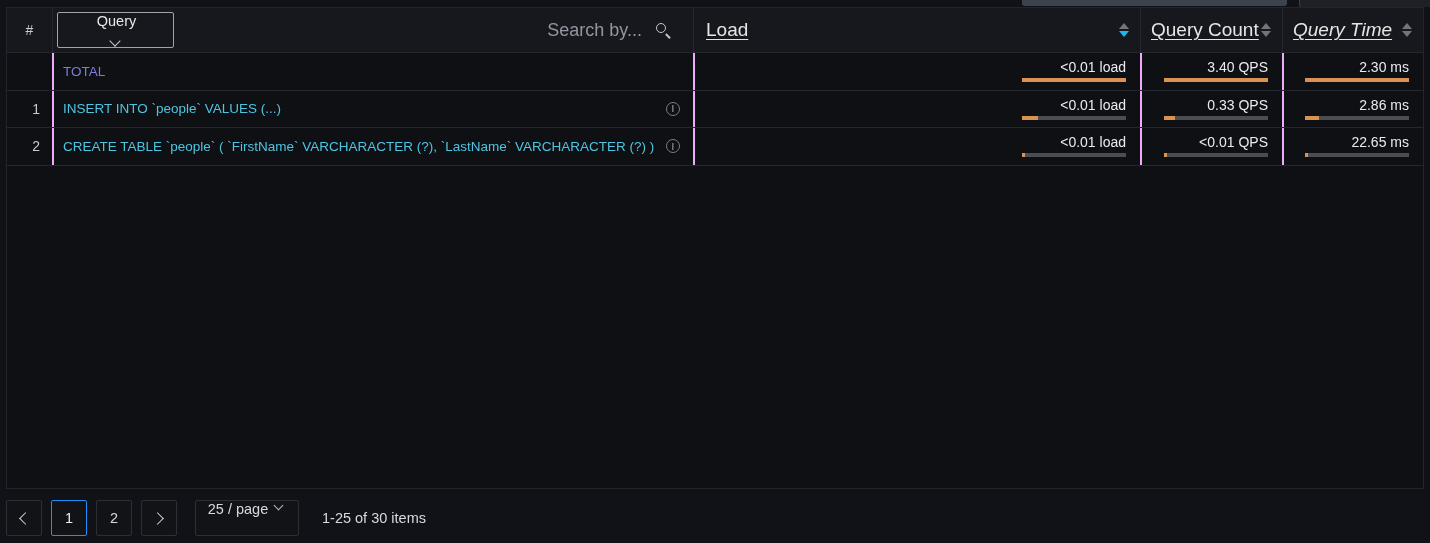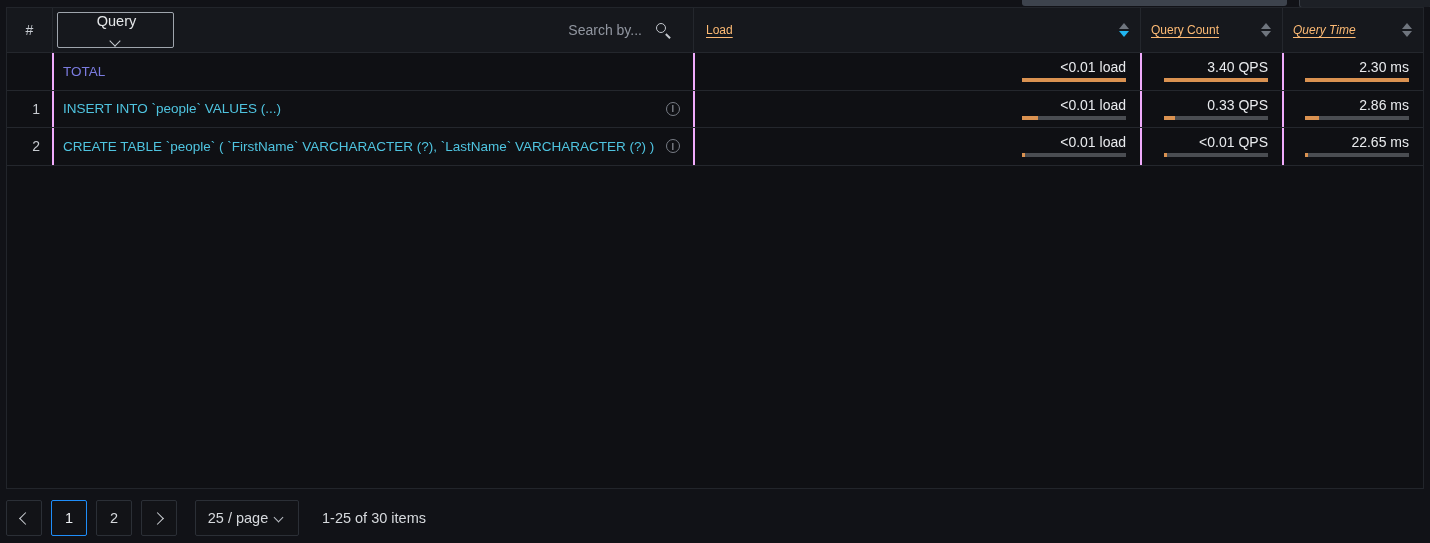--- a/index.html
+++ b/index.html
@@ -117,21 +117,21 @@
     align-items: center;
     gap: 12px;
     padding-right: 14px;
   }
   .search-input {
     background: transparent;
     border: none;
     outline: none;
     text-align: right;
     color: #cfd3d8;
-    font-size: 14px;
+    font-size: 18px;
     font-family: "Liberation Sans", sans-serif;
     width: 180px;
   }
   .search-input::placeholder { color: #9196a0; }
   .mag {
     width: 15px; height: 15px;
     position: relative;
     flex: 0 0 auto;
   }
   .mag::before {
@@ -147,22 +147,22 @@
     content: "";
     position: absolute;
     left: 9.5px; top: 10px;
     width: 5.5px; height: 1.5px;
     background: #c3c7cd;
     transform: rotate(45deg);
     transform-origin: left center;
   }
 
   .col-title {
-    color: #fdba74;
-    font-size: 12px;
+    color: #e5e5e5;
+    font-size: 19px;
     text-decoration: underline;
     text-underline-offset: 3px;
     cursor: pointer;
     white-space: nowrap;
   }
 
   .sorter {
     margin-left: auto;
     width: 12px;
     display: flex;
@@ -305,21 +305,21 @@
   .pg-size {
     margin-left: 9px;
     height: 36px;
     min-width: 104px;
     box-sizing: border-box;
     border: 1px solid #2b2f36;
     background: #121317;
     color: #d6d9dd;
     font-size: 14.5px;
     display: flex;
-    align-items: center;
+    align-items: flex-start;
     justify-content: center;
     gap: 7px;
     padding: 0 11px;
     border-radius: 2px;
     cursor: pointer;
   }
   .pg-size .chev::after { border-color: #b9bdc4; width: 6px; height: 6px; }
 
   .pg-summary {
     margin-left: 14px;

